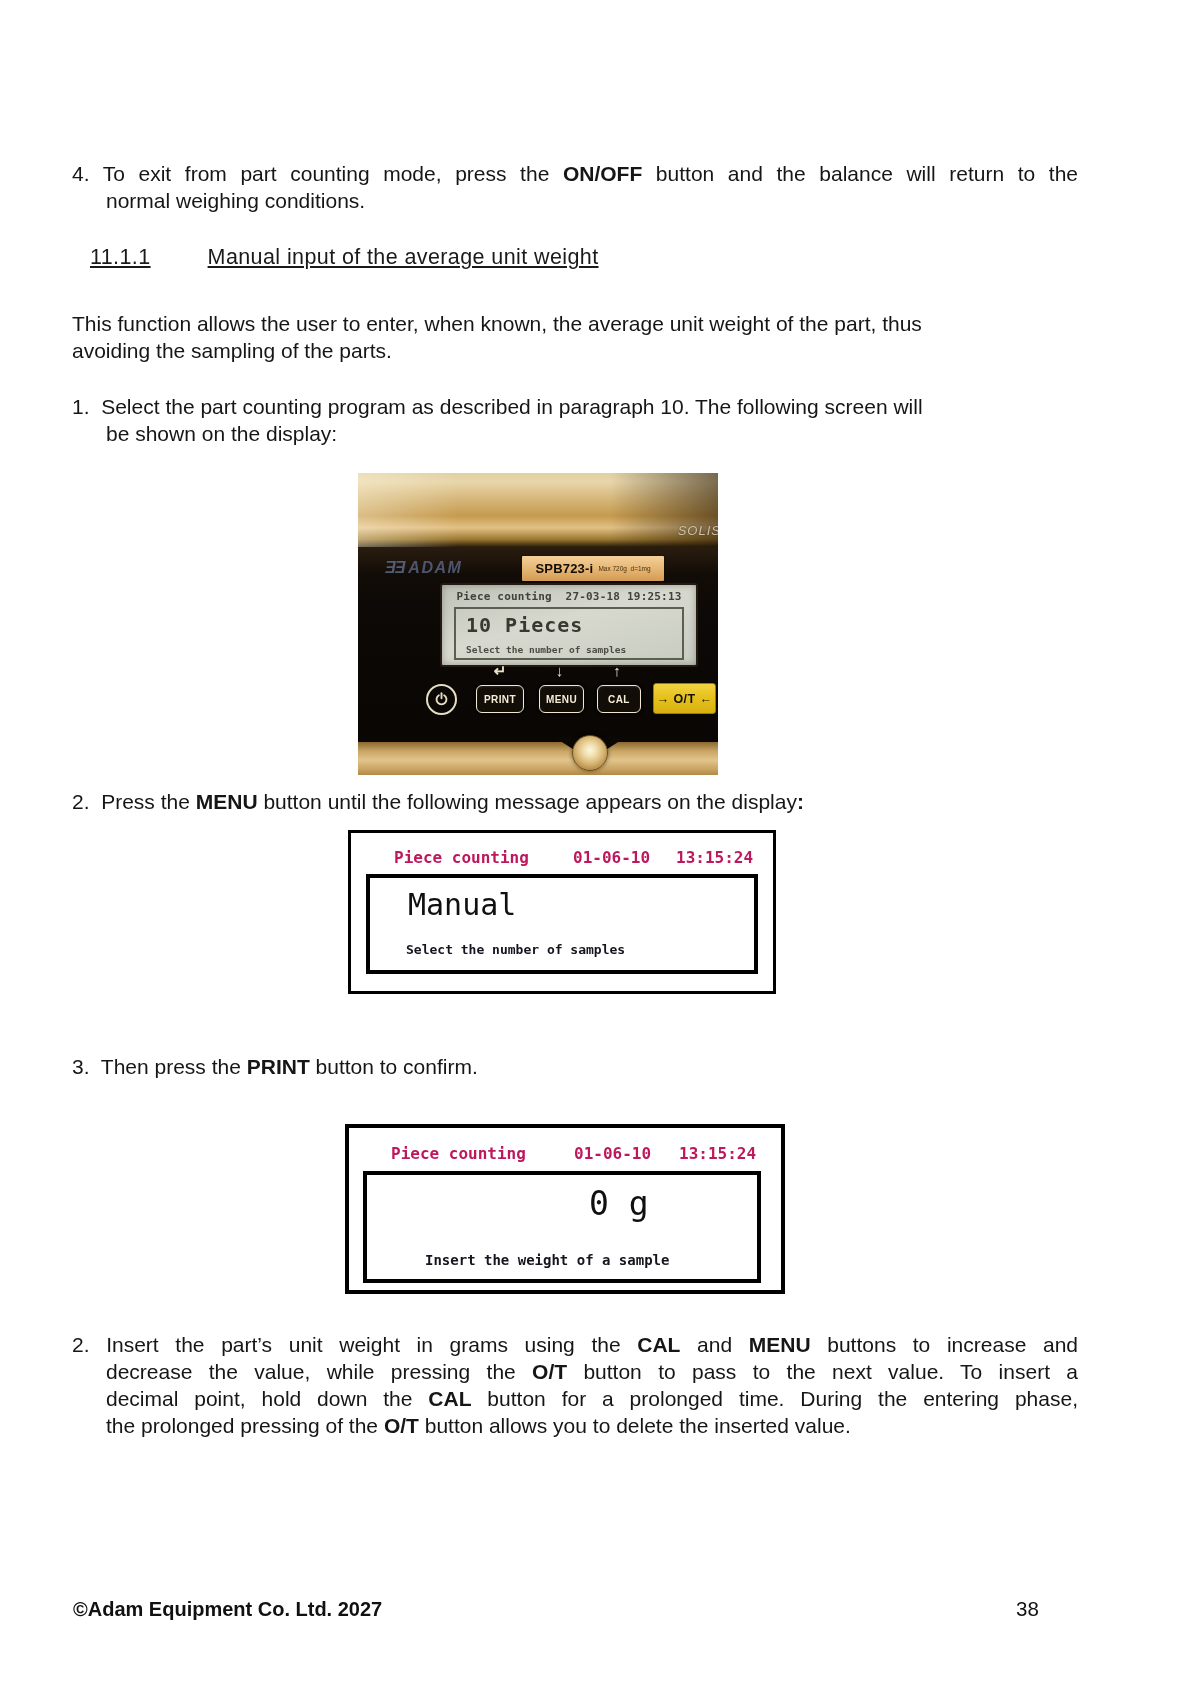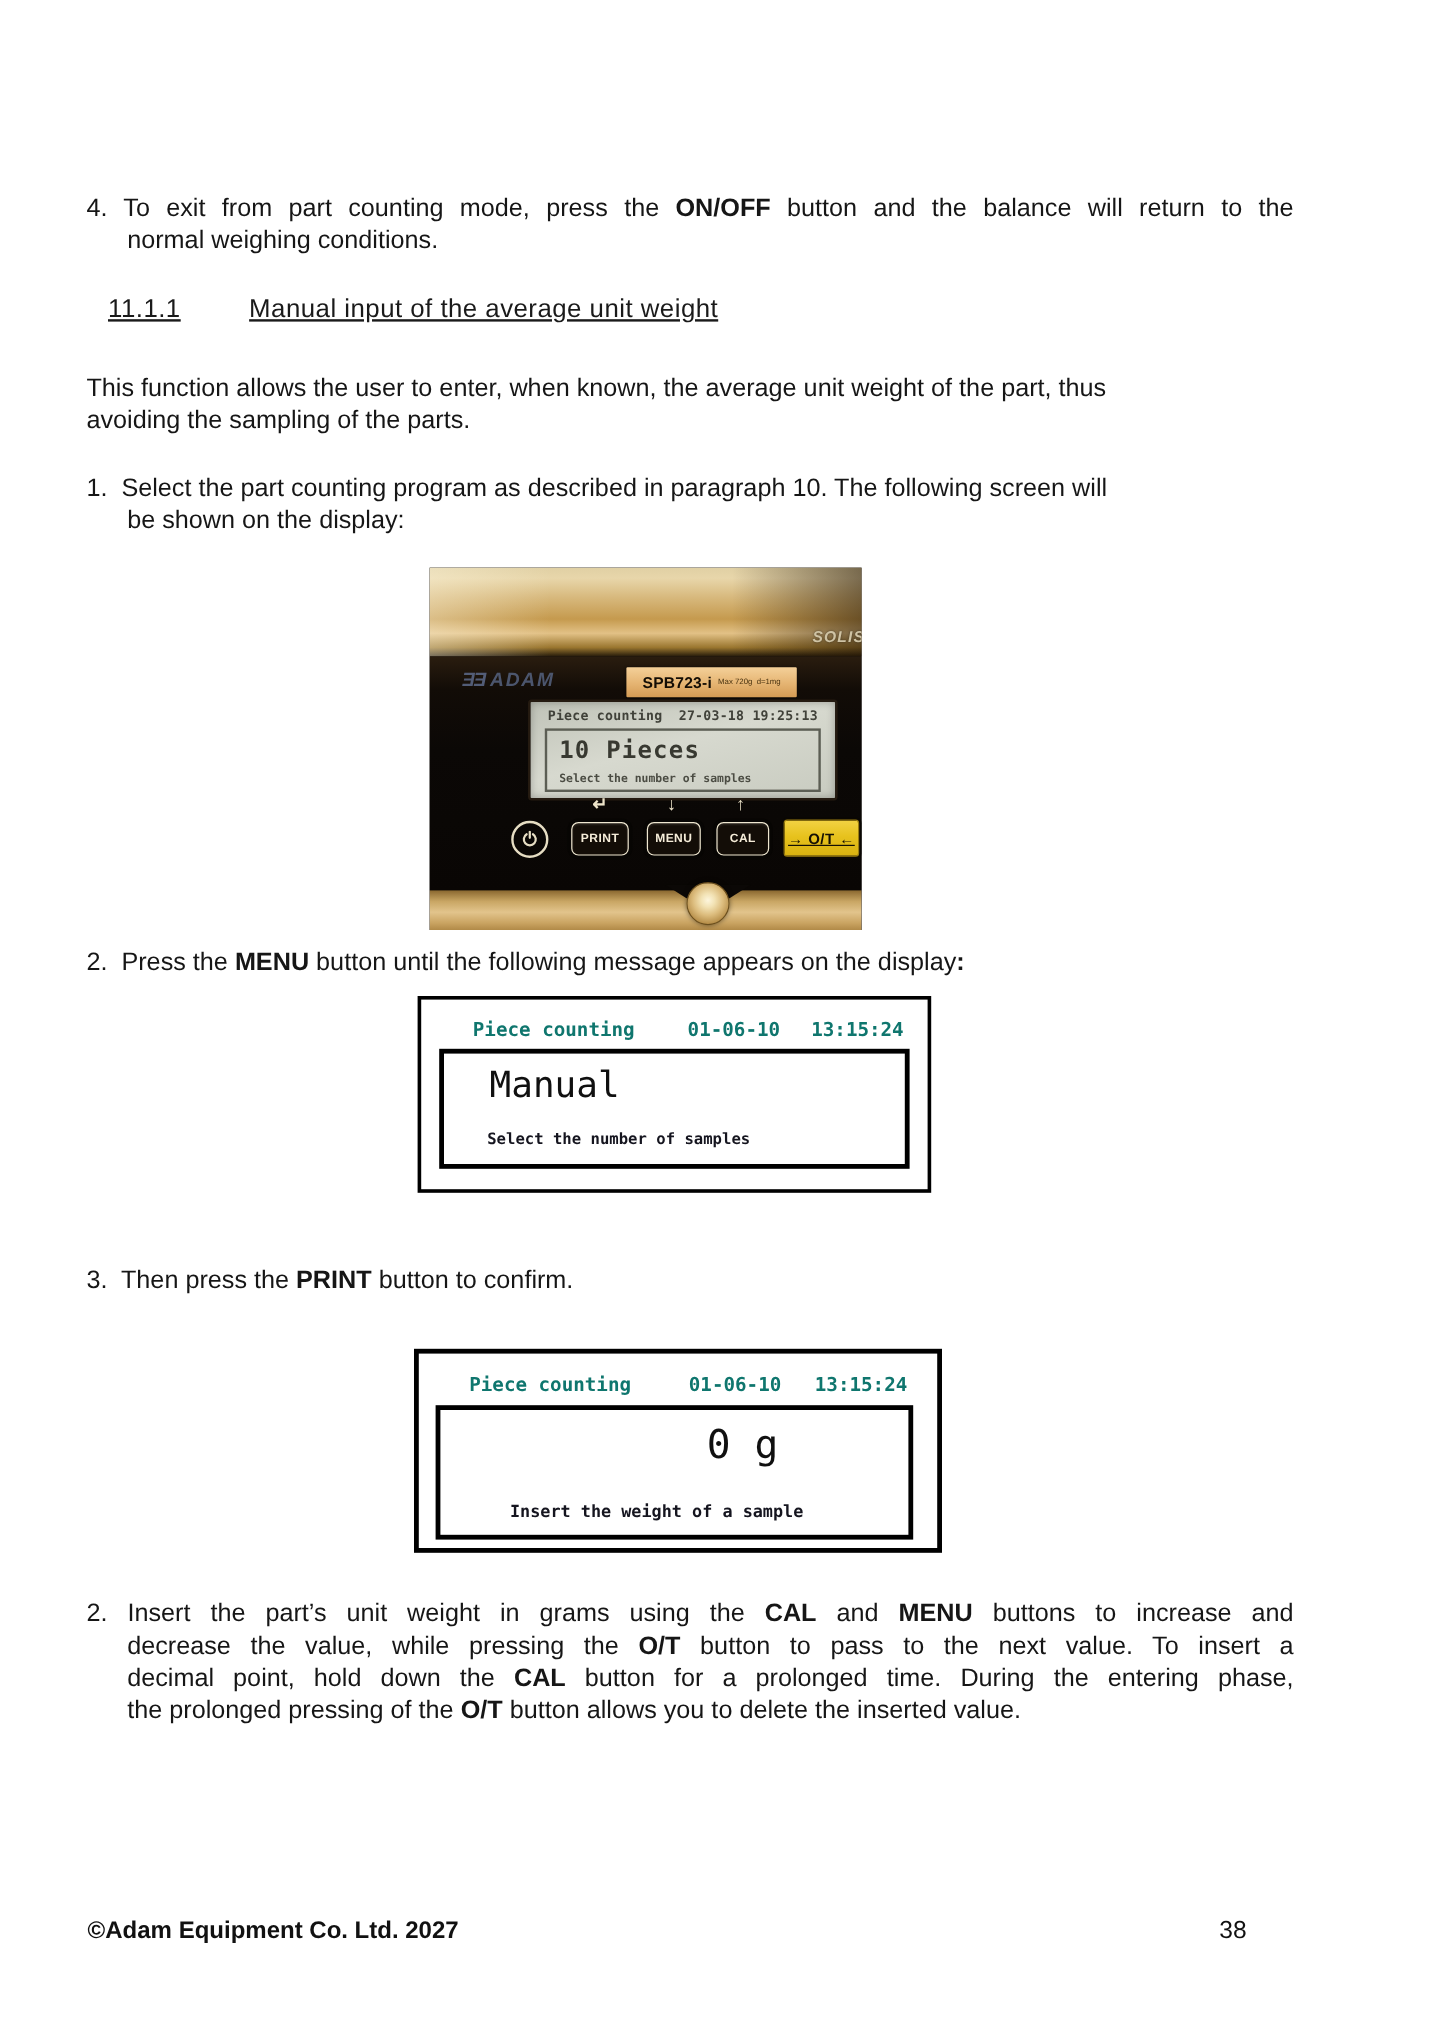--- a/index.html
+++ b/index.html
@@ -12,42 +12,42 @@
   .ind{margin-left:34px;}
   .b{font-weight:700;}
   .mono{font-family:"DejaVu Sans Mono",monospace;}
 
   
   .heading{font-size:21.5px;letter-spacing:.4px;color:#1a1a1a;text-decoration:underline;}
   .heading .h-title{margin-left:57px;}
 
   
   .disp{position:absolute;background:#fff;border:3px solid #000;box-sizing:border-box;}
-  .disp .dh{position:absolute;font-weight:700;font-size:16px;color:#0f766e;white-space:pre;}
+  .disp .dh{position:absolute;font-weight:700;font-size:16px;color:#be185d;white-space:pre;}
   .disp .inner{position:absolute;border:4px solid #000;box-sizing:border-box;background:#fff;}
 
   
   .photo{left:358px;top:473px;width:360px;height:302px;overflow:hidden;background:#0b0806;}
   .ph-top{position:absolute;left:0;top:0;width:100%;height:74px;
     background:linear-gradient(180deg,#e0d0a4 0%,#e8d6aa 12%,#d7b87c 34%,#c59a4e 58%,#e2c186 74%,#9a762f 90%,#271c0b 100%);}
   .ph-top::after{content:'';position:absolute;inset:0;
     background:linear-gradient(90deg,rgba(255,249,228,.38) 0%,rgba(255,249,228,0) 28%,rgba(0,0,0,0) 70%,rgba(32,19,4,.55) 100%);}
   .ph-panel{position:absolute;left:0;top:74px;width:100%;height:195px;
     background:linear-gradient(180deg,#2a1d0f 0%,#120c07 14%,#0b0806 40%,#090604 100%);}
   .ph-bottom{position:absolute;left:0;top:269px;width:100%;height:33px;
     background:linear-gradient(180deg,#8a6830 0%,#c9a664 28%,#e2c48c 55%,#caa462 82%,#b18a48 100%);}
   .ph-logo{position:absolute;left:27px;top:86px;font-style:italic;font-weight:700;font-size:16px;
     color:#55627f;opacity:.85;letter-spacing:1.5px;white-space:pre;}
   .ph-logo-glyph{margin-right:4px;letter-spacing:-1px;color:#5d6a8a;}
   .ph-model{position:absolute;left:164px;top:83px;width:142px;height:25px;border-radius:1px;
     background:linear-gradient(180deg,#f4d099 0%,#e5b472 55%,#d49b54 100%);
     display:flex;align-items:center;justify-content:center;gap:5px;box-shadow:0 0 2px rgba(0,0,0,.6);}
   .ph-model-name{font-size:13px;font-weight:700;color:#130d05;letter-spacing:.2px;}
   .ph-model-spec{font-size:6.5px;color:#47310f;white-space:pre;}
-  .ph-series{position:absolute;right:-3px;top:50px;font-style:italic;font-weight:700;font-size:13px;
+  .ph-series{position:absolute;right:-3px;top:50px;font-style:italic;font-weight:400;font-size:13px;
     color:#cfc3a4;letter-spacing:1px;text-shadow:0 0 2px rgba(0,0,0,.5);}
   .ph-lcd{position:absolute;left:82px;top:110px;width:258px;height:84px;border-radius:3px;
     background:linear-gradient(165deg,#bfc2b7 0%,#d7d9cf 45%,#c8cbc0 100%);
     border:2px solid #241a10;box-sizing:border-box;box-shadow:inset 0 0 7px rgba(0,0,0,.28);}
   .ph-lcd-status{position:absolute;left:0;top:5px;width:100%;text-align:center;
     font-family:"DejaVu Sans Mono",monospace;font-size:11px;font-weight:600;color:#41423a;
     letter-spacing:.2px;white-space:pre;}
   .ph-lcd-inner{position:absolute;left:12px;top:22px;right:12px;bottom:5px;
     border:2px solid #5c5e54;}
   .ph-lcd-main{position:absolute;left:10px;top:4px;font-family:"DejaVu Sans Mono",monospace;
@@ -55,21 +55,21 @@
   .ph-lcd-hint{position:absolute;left:10px;bottom:3px;font-family:"DejaVu Sans Mono",monospace;
     font-size:9.5px;font-weight:600;color:#4b4c43;white-space:pre;}
   .karr{position:absolute;top:188px;width:48px;height:20px;text-align:center;
     color:#ece3c9;font-size:15px;font-weight:700;line-height:20px;}
   .key{position:absolute;top:212px;height:28px;background:#130d07;
     border:1px solid #efe7d0;border-radius:6px;box-shadow:0 0 0 3px #070503, inset 0 1px 2px rgba(255,255,255,.12);
     color:#f5ecd8;font-weight:700;font-size:10px;letter-spacing:.4px;box-sizing:border-box;
     display:flex;align-items:center;justify-content:center;}
   .key-ot{left:295px;top:210px;width:63px;height:31px;border:1px solid #9a7d10;border-radius:3px;
     background:linear-gradient(180deg,#f2d242 0%,#e7c21d 45%,#d8b110 100%);
-    color:#141004;font-size:12.5px;font-weight:800;box-shadow:0 0 0 2px #0a0703;white-space:pre;text-decoration:underline;}
+    color:#141004;font-size:12.5px;font-weight:800;box-shadow:0 0 0 2px #0a0703;white-space:pre;}
   .pwr{position:absolute;left:68px;top:211px;width:31px;height:31px;border:2px solid #e6ddc3;
     border-radius:50%;box-sizing:border-box;display:flex;align-items:center;justify-content:center;}
   .ph-notch{position:absolute;left:196px;top:264px;width:72px;height:12px;background:#0b0806;
     clip-path:polygon(0 0,100% 0,74% 100%,26% 100%);}
   .ph-knob{position:absolute;left:214px;top:262px;width:36px;height:36px;border-radius:50%;
     background:radial-gradient(circle at 50% 42%,#fdf6dd 0%,#f2e2b4 22%,#dcbc7d 48%,#b78f4a 74%,#8a6429 100%);
     border:1px solid #6b4f1e;box-shadow:0 0 4px rgba(0,0,0,.5);box-sizing:border-box;}
 
   .footer-left{font-size:20px;font-weight:700;color:#111;}
   .footer-right{font-size:20.5px;color:#111;}

